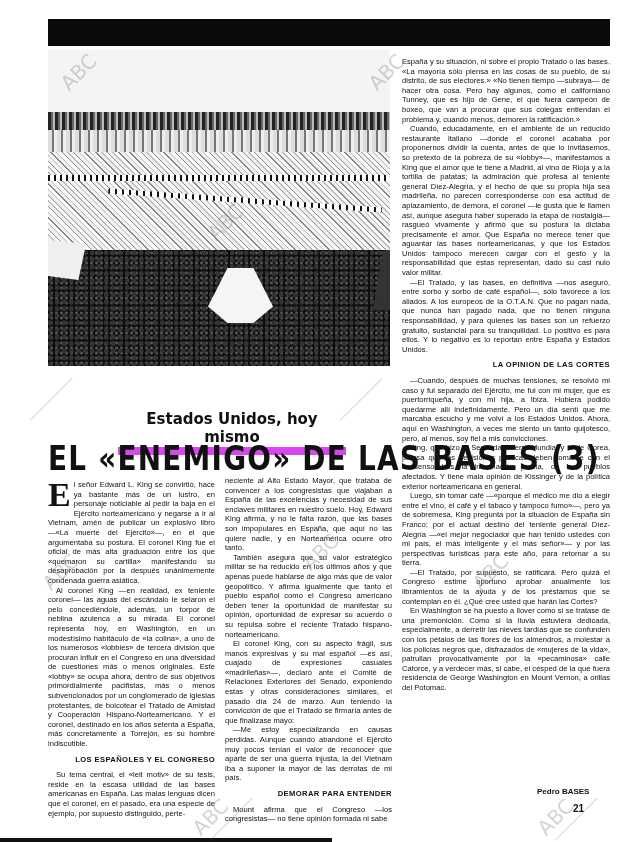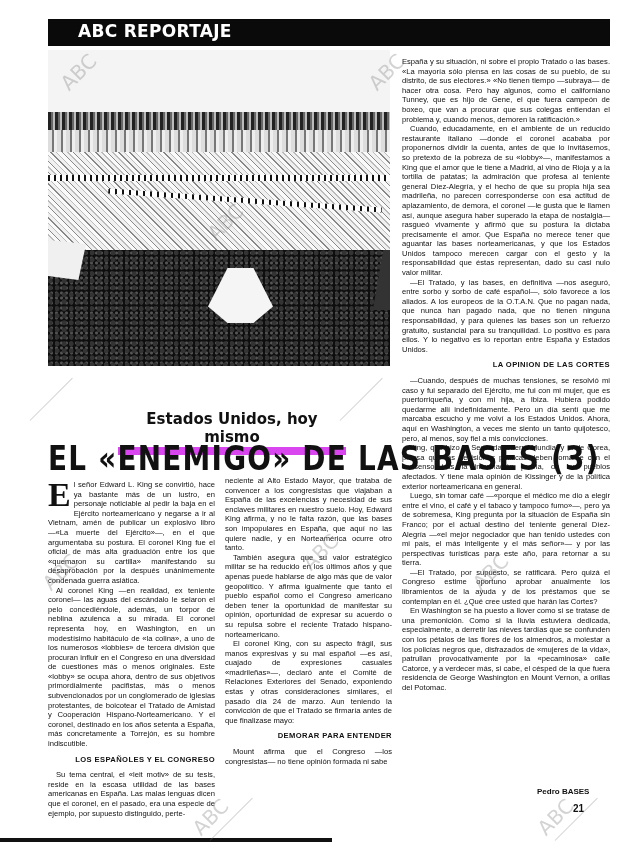--- a/index.html
+++ b/index.html
@@ -39,21 +39,20 @@
   .watermark { position:absolute; font-family:"DejaVu Sans", sans-serif; font-size:20px; color:rgba(130,130,130,0.35); transform:rotate(-45deg); pointer-events:none; }
   .wm-line { position:absolute; height:1px; background:rgba(130,130,130,0.35); transform-origin:left center; transform:rotate(-45deg); pointer-events:none; }
 </style>
 </head>
 <body>
 
 <div class="page">
 
   <div class="section-bar"></div>
   <div class="section-bar-right"></div>
-  <div class="section-label">ABC REPORTAJE</div>
 
   <div class="photo">
     <div class="sky"></div>
     <div class="horizon"></div>
     <div class="strip"></div>
     <div class="field"></div>
     <div class="troops"></div>
     <div class="troops2"></div>
     <div class="ground"></div>
     <div class="plinth"></div>
@@ -68,20 +67,21 @@
     <p class="noindent"><span class="dropcap">E</span><span>l señor Edward L. King se convirtió, hace ya bastante más de un lustro, en personaje noticiable al pedir la baja en el Ejército norteamericano y negarse a ir al Vietnam, amén de publicar un explosivo libro —«La muerte del Ejército»—, en el que argumentaba su postura. El coronel King fue el oficial de más alta graduación entre los que «quemaron su cartilla» manifestando su desaprobación por la después unánimemente condenada guerra asiática.</span></p>
     <p>Al coronel King —en realidad, ex teniente coronel— las aguas del escándalo le selaron el pelo concediéndole, además, un torpor de neblina azulenca a su mirada. El coronel representa hoy, en Washington, en un modestísimo habitáculo de «la colina», a uno de los numerosos «lobbies» de tercera división que procuran influir en el Congreso en una diversidad de cuestiones más o menos originales. Este «lobby» se ocupa ahora, dentro de sus objetivos primordialmente pacifistas, más o menos subvencionados por un conglomerado de iglesias protestantes, de boicotear el Tratado de Amistad y Cooperación Hispano-Norteamericano. Y el coronel, destinado en los años setenta a España, más concretamente a Torrejón, es su hombre indiscutible.</p>
     <h4>LOS ESPAÑOLES Y EL CONGRESO</h4>
     <p>Su tema central, el «leit motiv» de su tesis, reside en la escasa utilidad de las bases americanas en España. Las malas lenguas dicen que el coronel, en el pasado, era una especie de ejemplo, por supuesto distinguido, perte-</p>
   </div>
 
   <div class="col col2">
     <p class="noindent">neciente al Alto Estado Mayor, que trataba de convencer a los congresistas que viajaban a España de las excelencias y necesidad de sus enclaves militares en nuestro suelo. Hoy, Edward King afirma, y no le falta razón, que las bases son impopulares en España, que aquí no las quiere nadie, y en Norteamérica ocurre otro tanto.</p>
     <p>También asegura que su valor estratégico militar se ha reducido en los últimos años y que apenas puede hablarse de algo más que de valor geopolítico. Y afirma igualmente que tanto el pueblo español como el Congreso americano deben tener la oportunidad de manifestar su opinión, oportunidad de expresar su acuerdo o su repulsa sobre el reciente Tratado hispano-norteamericano.</p>
     <p>El coronel King, con su aspecto frágil, sus manos expresivas y su mal español —es así, cuajado de expresiones casuales «madrileñas»—, declaró ante el Comité de Relaciones Exteriores del Senado, exponiendo estas y otras consideraciones similares, el pasado día 24 de marzo. Aun teniendo la convicción de que el Tratado se firmaría antes de que finalizase mayo:</p>
+    <p>—Me estoy especializando en causas perdidas. Aunque cuando abandoné el Ejército muy pocos tenían el valor de reconocer que aparte de ser una guerra injusta, la del Vietnam iba a suponer la mayor de las derrotas de mi país.</p>
     <h4>DEMORAR PARA ENTENDER</h4>
     <p>Mount afirma que el Congreso —los congresistas— no tiene opinión formada ni sabe</p>
   </div>
 
   <div class="col col3">
     <p class="noindent">España y su situación, ni sobre el propio Tratado o las bases. «La mayoría sólo piensa en las cosas de su pueblo, de su distrito, de sus electores.» «No tienen tiempo —subraya— de hacer otra cosa. Pero hay algunos, como el californiano Tunney, que es hijo de Gene, el que fuera campeón de boxeo, que van a procurar que sus colegas entiendan el problema y, cuando menos, demoren la ratificación.»</p>
     <p>Cuando, educadamente, en el ambiente de un reducido restaurante italiano —donde el coronel acababa por proponernos dividir la cuenta, antes de que lo invitásemos, so pretexto de la pobreza de su «lobby»—, manifestamos a King que el amor que le tiene a Madrid, al vino de Rioja y a la tortilla de patatas; la admiración que profesa al teniente general Díez-Alegría, y el hecho de que su propia hija sea madrileña, no parecen corresponderse con esa actitud de aplazamiento, de demora, el coronel —le gusta que le llamen así, aunque asegura haber superado la etapa de nostalgia— rasgueó vivamente y afirmó que su postura la dictaba precisamente el amor. Que España no merece tener que aguantar las bases norteamericanas, y que los Estados Unidos tampoco merecen cargar con el gesto y la responsabilidad que éstas representan, dado su casi nulo valor militar.</p>
     <p>—El Tratado, y las bases, en definitiva —nos aseguró, entre sorbo y sorbo de café español—, sólo favorece a los aliados. A los europeos de la O.T.A.N. Que no pagan nada, que nunca han pagado nada, que no tienen ninguna responsabilidad, y para quienes las bases son un refuerzo gratuito, sustancial para su tranquilidad. Lo positivo es para ellos. Y lo negativo es lo reportan entre España y Estados Unidos.</p>
     <h4>LA OPINION DE LAS CORTES</h4>
     <p>—Cuando, después de muchas tensiones, se resolvió mi caso y fui separado del Ejército, me fui con mi mujer, que es puertorriqueña, y con mi hija, a Ibiza. Hubiera podido quedarme allí indefinidamente. Pero un día sentí que me marcaba escucho y me volví a los Estados Unidos. Ahora, aquí en Washington, a veces me siento un tanto quijotesco, pero, al menos, soy fiel a mis convicciones.</p>

